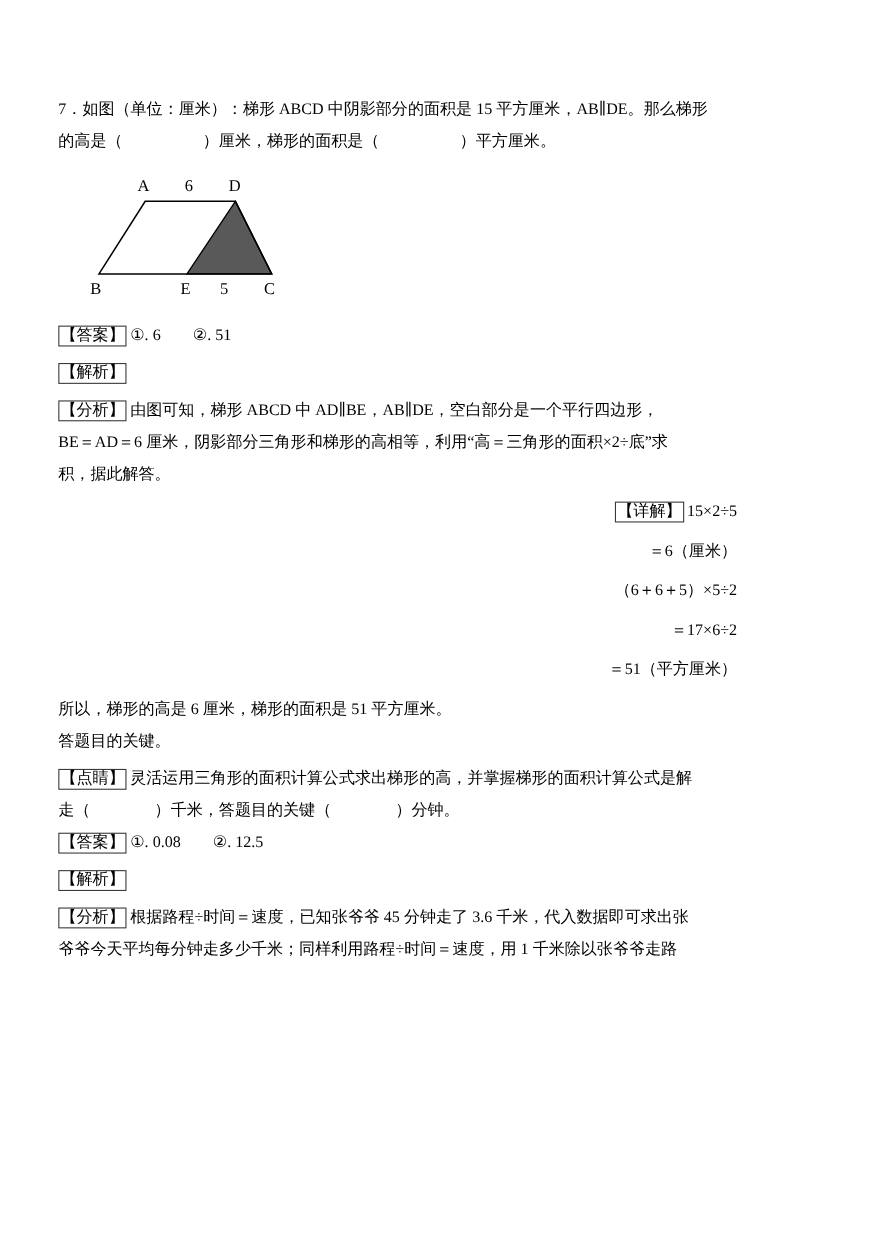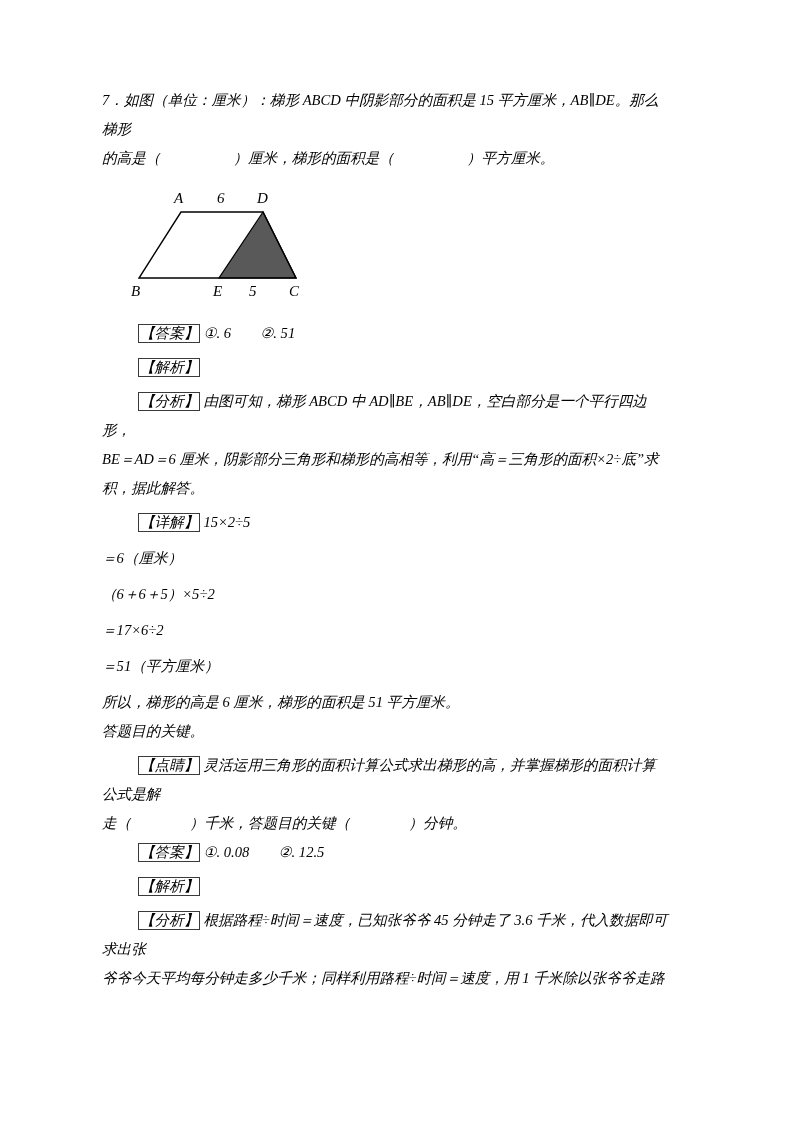--- a/index.html
+++ b/index.html
@@ -4,39 +4,37 @@
 <style>
   * { box-sizing: border-box; }
   html, body { margin: 0; padding: 0; }
   body {
     width: 794px; height: 1123px;
     background: #ffffff; color: #000000;
     font-family: "Liberation Serif", "DejaVu Serif", serif;
   }
   .page {
     width: 780px; height: 1123px;
-    padding: 86px 110px 0 102px;
+    padding: 86px 110px 0 53px;
     overflow: hidden;
-    font-style: italic;
   }
   .ln {
     font-size: 14.6px;
     line-height: 29px;
     margin: 0;
     white-space: pre-wrap;
   }
   .tag {
     display: inline-block;
     border: 1px solid #3a3a3a;
     line-height: 17px;
     padding: 0 1px;
     margin-right: 3px;
-    margin-left: 36px;
   }
-  .eq { margin: 7px 0; }
+  .eq { margin: 7px 0; text-align: right; }
   .figure { margin: 15px 0 15px 28px; }
   .blk { margin-top: 5px; }
   svg text {
     font-family: "Liberation Serif", "DejaVu Serif", serif;
     font-size: 15px;
     fill: #000;
   }
 </style>
 </head>
 <body>

